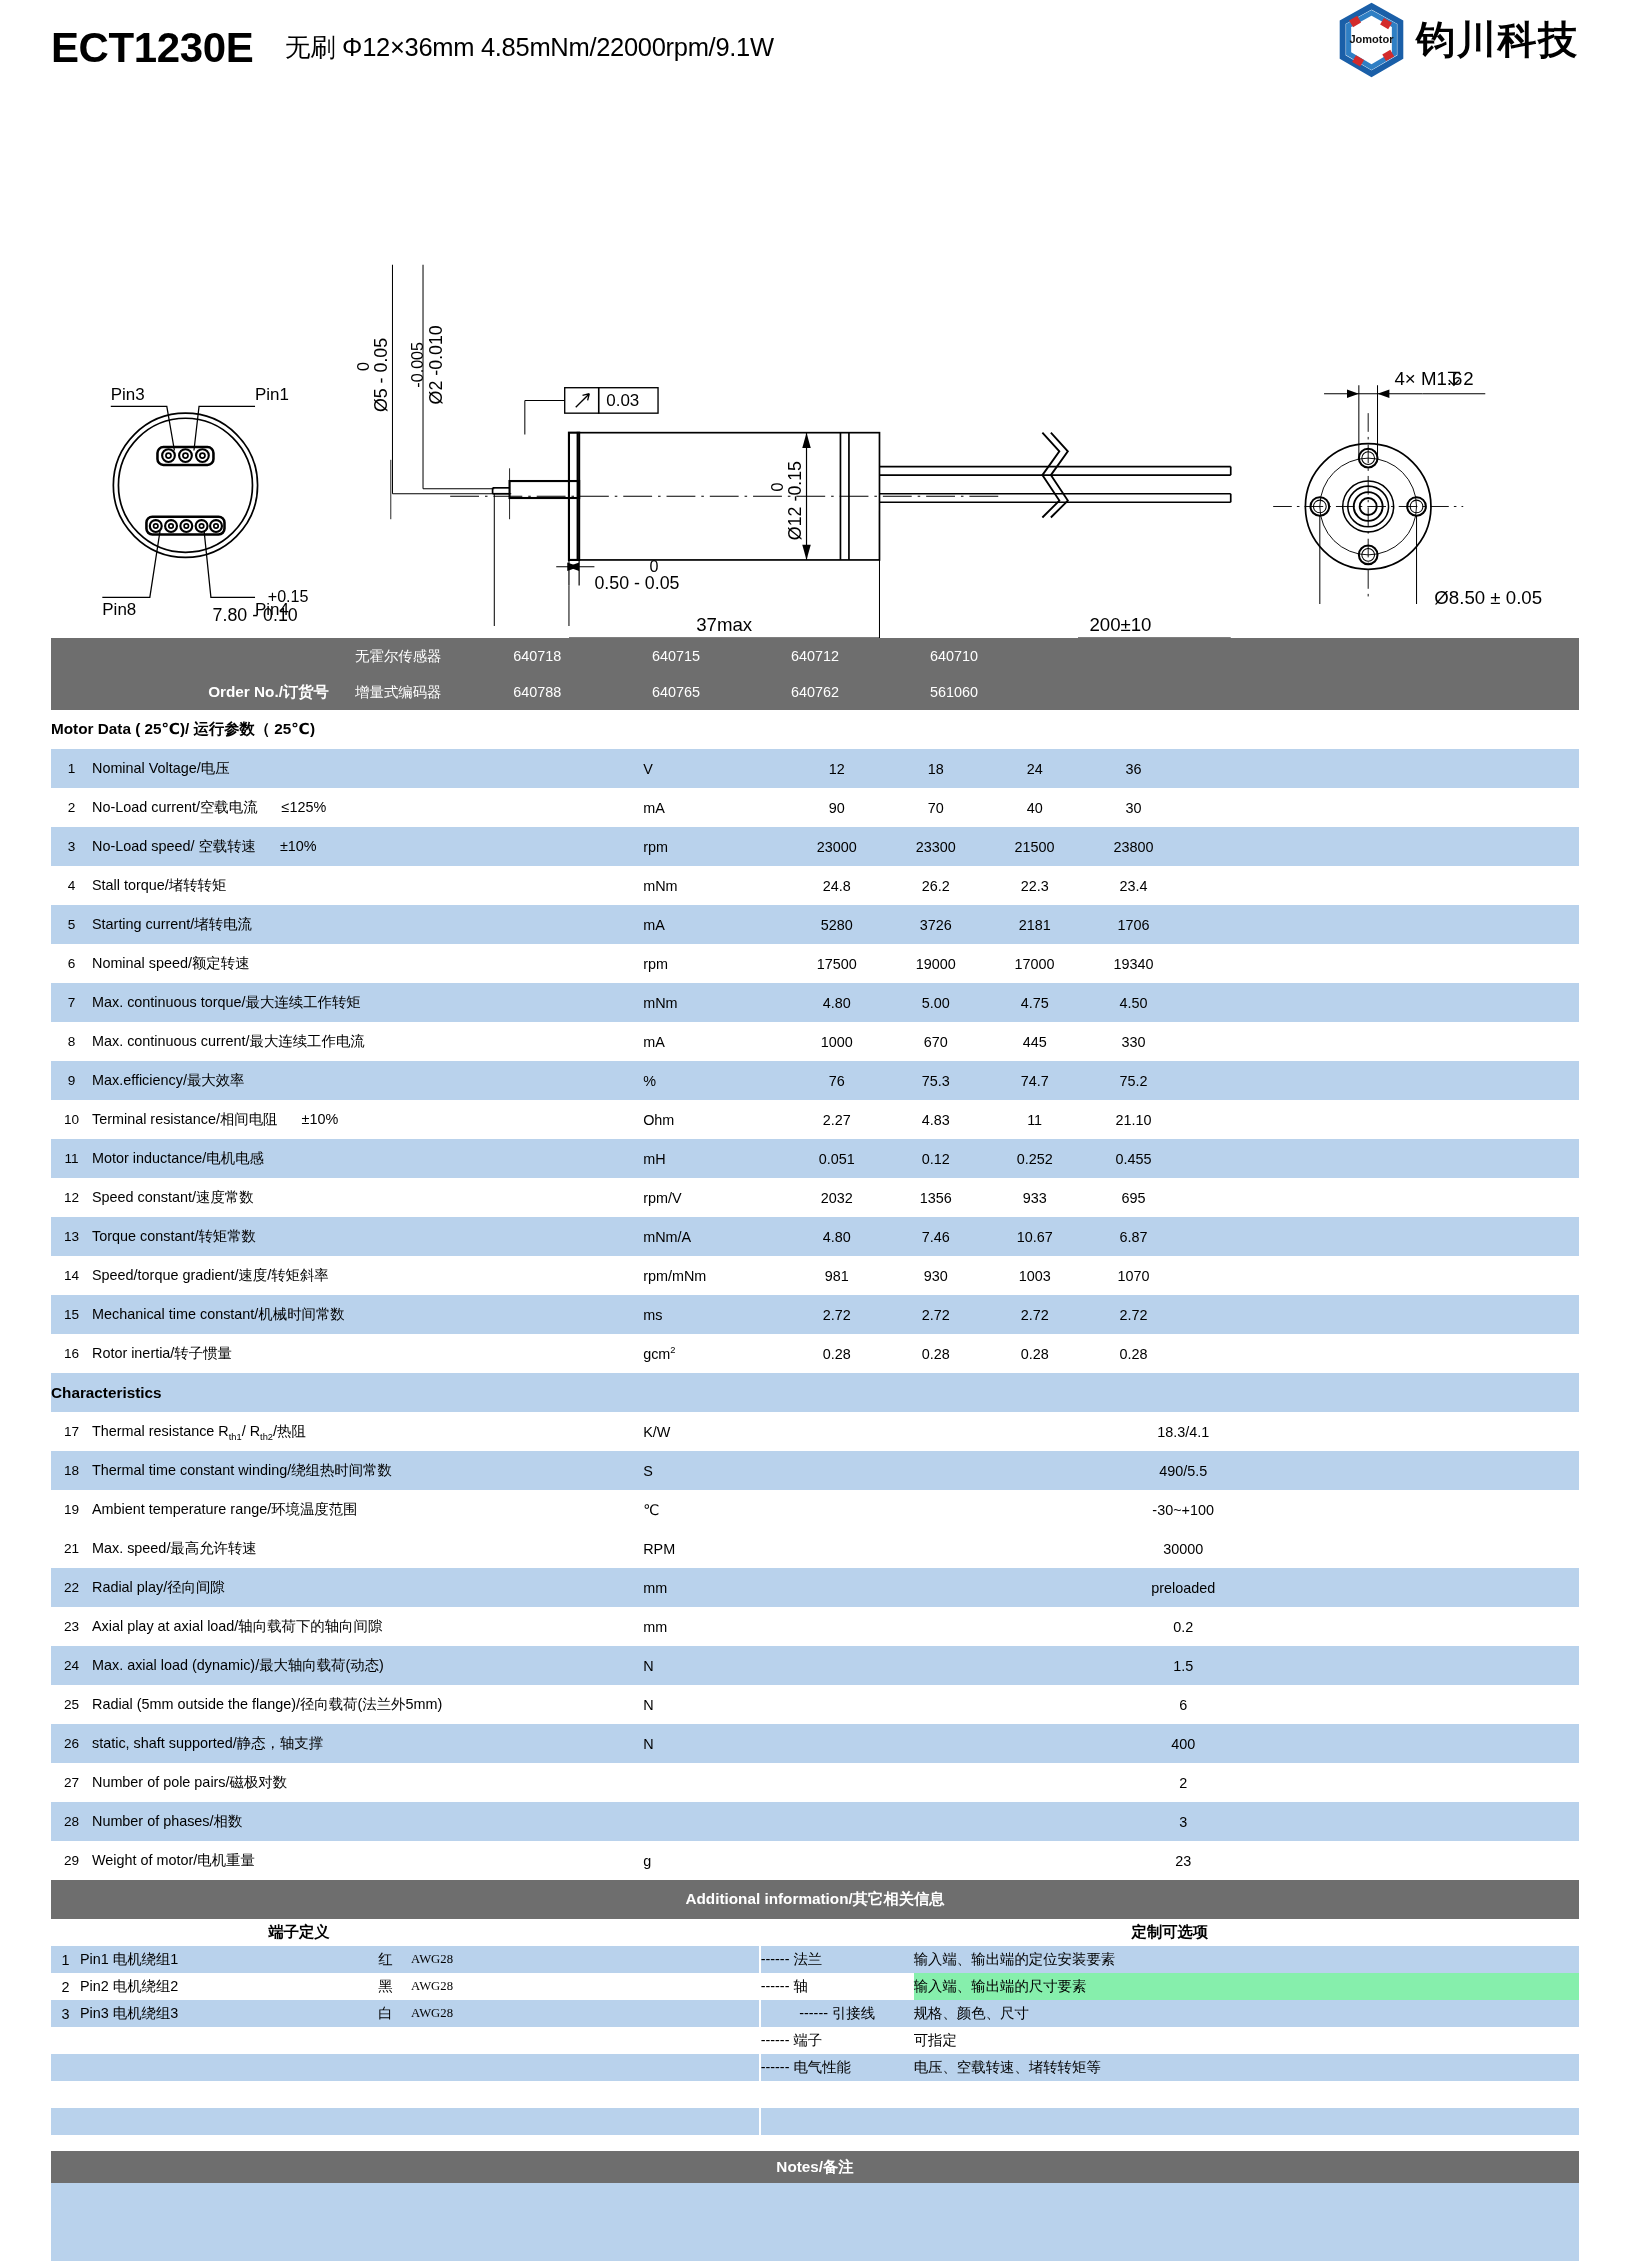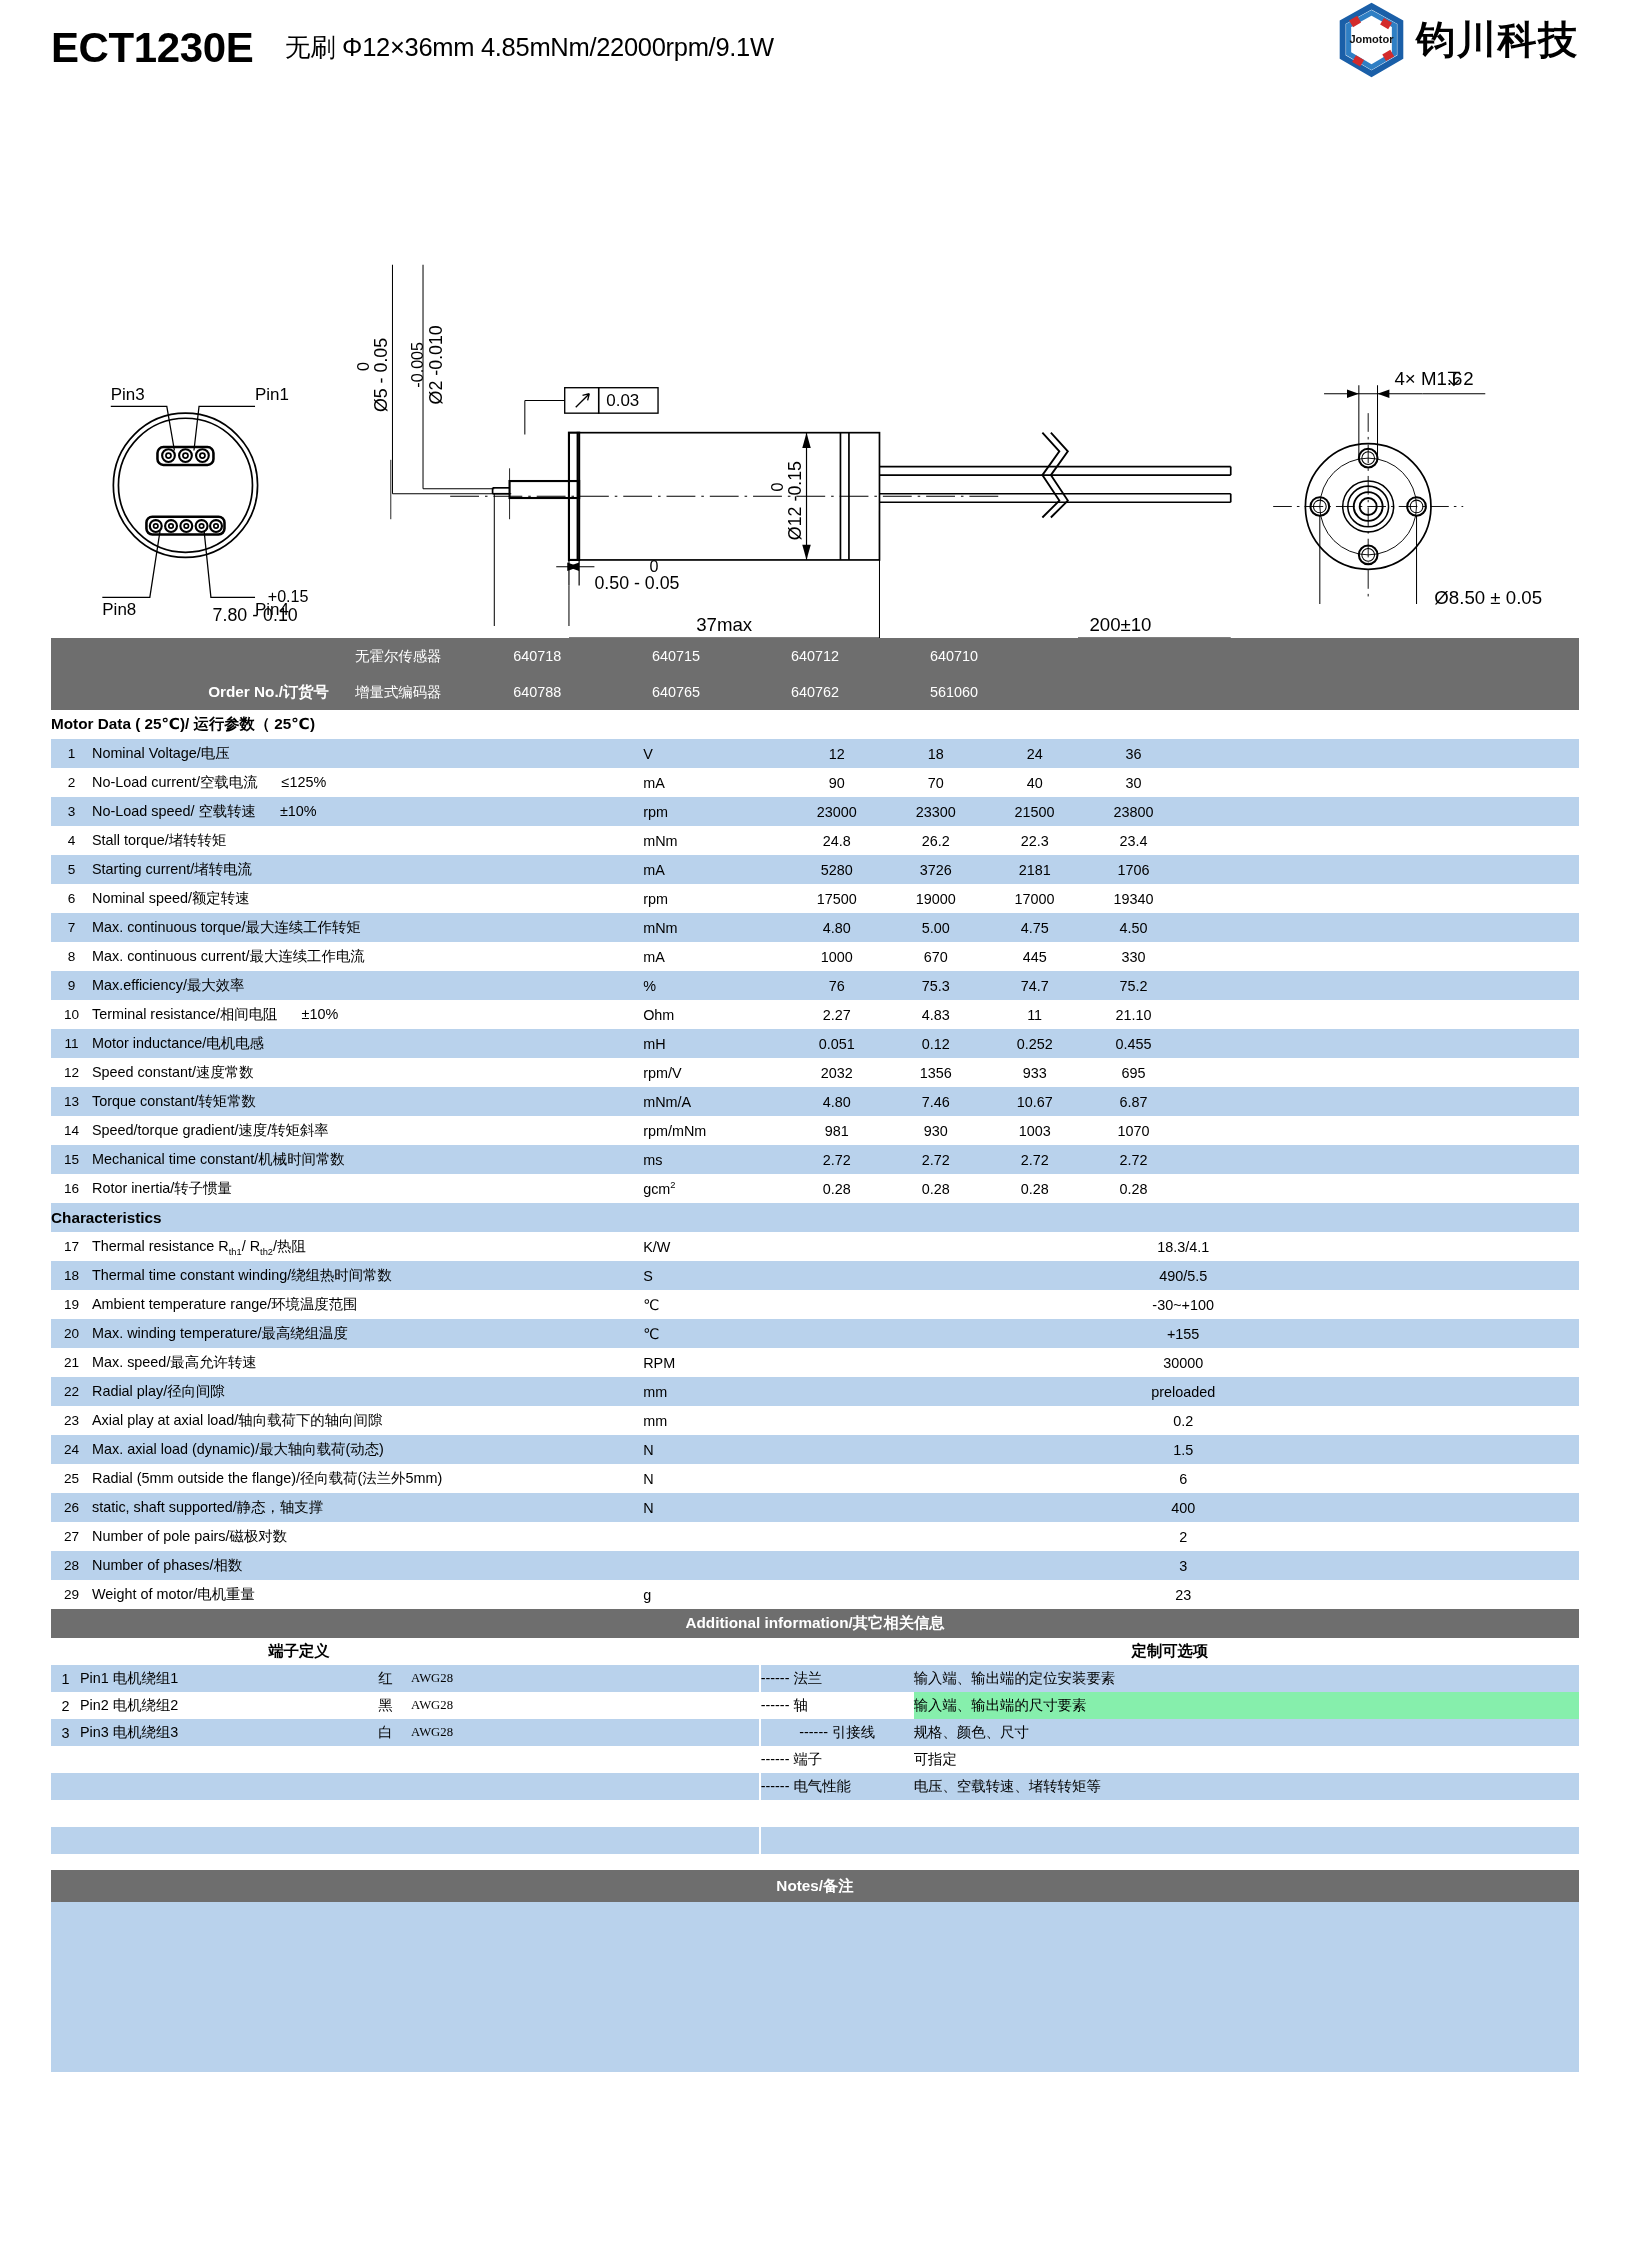--- a/index.html
+++ b/index.html
@@ -37,21 +37,21 @@
   .drawing { position:relative; width:1630px; height:543px; }
   .drawing svg { position:absolute; left:0; top:0; }
 
   
   .sheet { padding:0 51px; }
   table.spec {
     width:100%; border-collapse:collapse; table-layout:fixed;
     font-size:14.4px;
   }
   table.spec td { padding:0; vertical-align:middle; }
-  .r { height:29px;margin-top:15px; }
+  .r { height:39px;margin-top:15px; }
 
   .band-grey { background:#6e6e6e; color:#fff; }
   .band-blue { background:#b9d2ec; }
   .band-white { background:#ffffff; }
 
   .col-no   { width:29px; text-align:center; font-size:13.6px; }
   .col-name { width:390px; }
   .col-unit { width:102px; }
   .col-v    { width:70px; text-align:center; }
   .col-e    { width:70px; }
@@ -554,26 +554,20 @@
           <td class="cell-pad">Thermal time constant winding/绕组热时间常数</td>
           <td class="cell-pad">S</td>
           <td colspan="8" class="ctr">490/5.5</td>
         </tr>
         <tr class="band-white r">
           <td class="col-no">19</td>
           <td class="cell-pad">Ambient temperature range/环境温度范围</td>
           <td class="cell-pad">℃</td>
           <td colspan="8" class="ctr">-30~+100</td>
         </tr>
-        <tr class="band-blue r">
-          <td class="col-no">20</td>
-          <td class="cell-pad">Max. winding temperature/最高绕组温度</td>
-          <td class="cell-pad">℃</td>
-          <td colspan="8" class="ctr">+155</td>
-        </tr>
         <tr class="band-white r">
           <td class="col-no">21</td>
           <td class="cell-pad"> Max. speed/最高允许转速</td>
           <td class="cell-pad">RPM</td>
           <td colspan="8" class="ctr">30000</td>
         </tr>
         <tr class="band-blue r">
           <td class="col-no">22</td>
           <td class="cell-pad">Radial play/径向间隙</td>
           <td class="cell-pad">mm</td>

